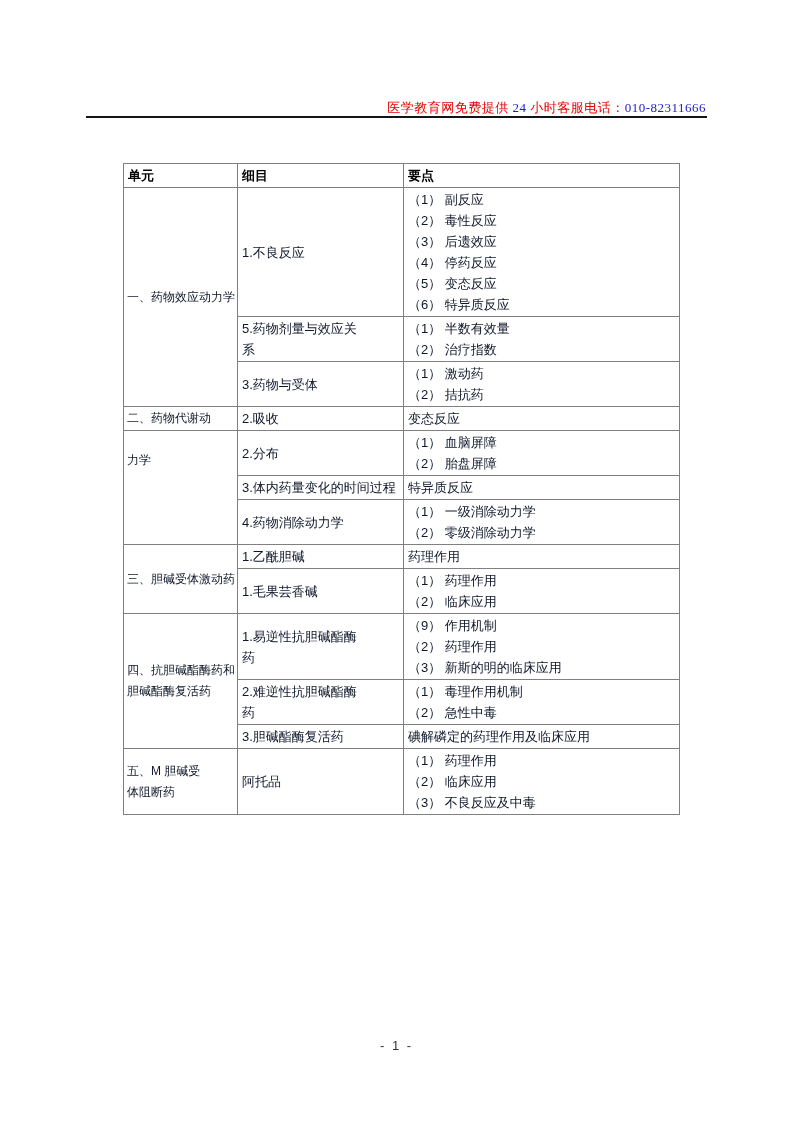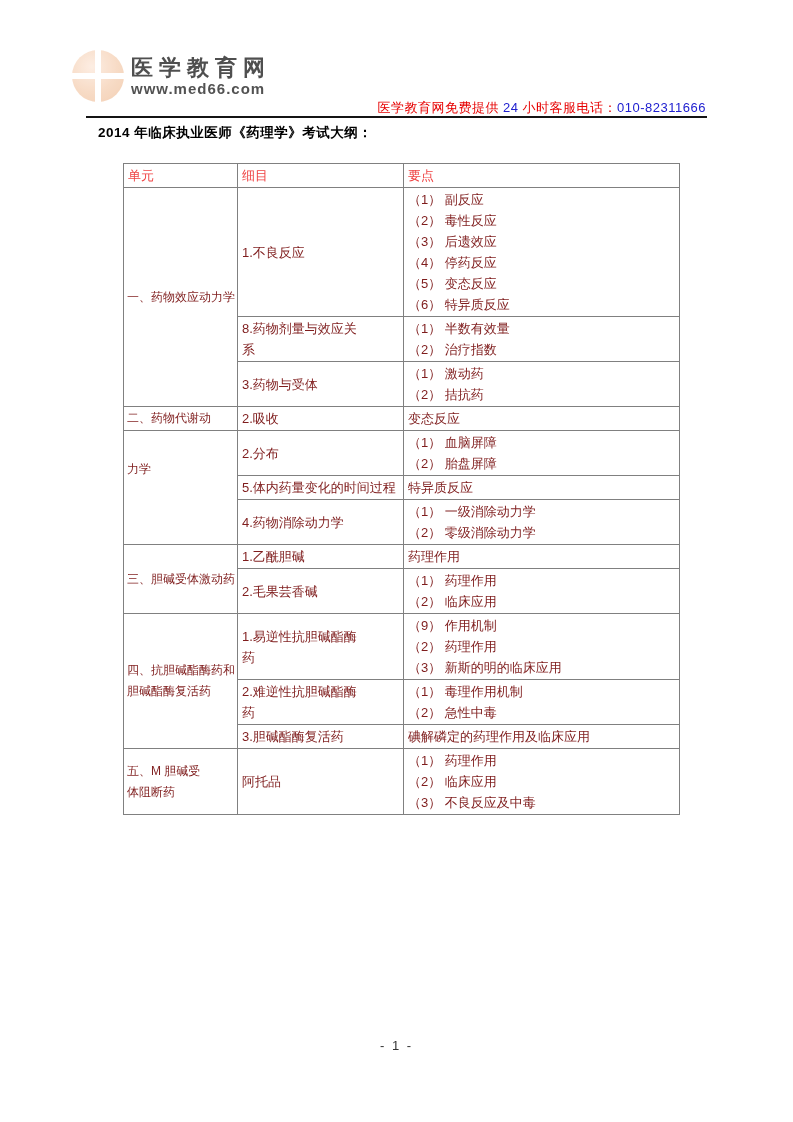--- a/index.html
+++ b/index.html
@@ -15,59 +15,51 @@
     width:52px; height:52px; border-radius:50%; position:relative; flex:0 0 auto;
     background:radial-gradient(circle at 38% 32%, #fce8da 0%, #f5cfb2 55%, #eec09c 100%);
     opacity:0.75;
   }
   .logo-mark::before { content:""; position:absolute; left:0; right:0; top:44%; height:6px; background:#ffffff; }
   .logo-mark::after  { content:""; position:absolute; top:0; bottom:0; left:44%; width:6px; background:#ffffff; }
   .logo-text { display:flex; flex-direction:column; }
   .logo-cn  { font-size:22px; font-weight:bold; color:#4f4f4f; letter-spacing:6px; line-height:24px; }
   .logo-url { font-size:15px; font-weight:bold; color:#525252; letter-spacing:1px; line-height:17px; }
 
-  .hotline { position:absolute; top:99px; right:87px; font-size:13px; letter-spacing:0.5px; color:#e60000; white-space:nowrap; }
+  .hotline { position:absolute; top:99px; right:87px; font-size:13px; letter-spacing:0.5px; color:#e60000; white-space:nowrap;font-family:Liberation Serif, serif; }
   .hotline .num { color:#2020d0; }
 
   .rule { position:absolute; left:86px; top:116px; width:621px; height:2px; background:#141414; }
 
   .doc-title { position:absolute; left:98px; top:124px; font-size:13.5px; font-weight:bold; color:#000000; letter-spacing:0.5px; white-space:nowrap; }
 
   
   table.exam { position:absolute; left:123px; top:163px; width:556px; border-collapse:collapse; table-layout:fixed; }
   .exam th, .exam td {
     border:1px solid #808080; padding:1px 4px; font-size:13px; vertical-align:middle;
-    color:#7f1d1d; overflow:hidden;
+    color:#0f172a; overflow:hidden;
   }
-  .exam th { text-align:left; font-weight:normal; color:#ef4444; padding:3px 4px; line-height:17px; white-space:nowrap; }
+  .exam th { text-align:left; font-weight:bold; color:#000000; padding:3px 4px; line-height:17px; white-space:nowrap; }
   .ln { line-height:21px; white-space:nowrap; }
   td.unit-cell { font-size:12px; padding:1px 3px;margin-left:36px; }
-  td.mech-cell { vertical-align:top; padding-top:28px; }
+  td.mech-cell { vertical-align:top; padding-top:19px; }
 
   
   .page-number { position:absolute; top:1038px; left:0; width:793px; text-align:center; font-size:13px; color:#333333; letter-spacing:2px; }
 </style>
 </head>
 <body>
 
 <div class="page">
 
-  <div class="logo">
-    <div class="logo-mark"></div>
-    <div class="logo-text">
-      <span class="logo-cn">医学教育网</span>
-      <span class="logo-url">www.med66.com</span>
-    </div>
-  </div>
 
   <div class="hotline"><span>医学教育网免费提供 </span><span class="num">24</span><span> 小时客服电话：</span><span class="num">010-82311666</span></div>
 
   <div class="rule"></div>
 
-  <div class="doc-title">2014 年临床执业医师《药理学》考试大纲：</div>
 
   <table class="exam">
     <colgroup>
       <col style="width:114px">
         <col style="width:166px">
         <col style="width:276px">
     </colgroup>
     <tbody>
         <tr>
       <th>单元</th>
@@ -86,21 +78,21 @@
         <div class="ln">（1） 副反应</div>
         <div class="ln">（2） 毒性反应</div>
         <div class="ln">（3） 后遗效应</div>
         <div class="ln">（4） 停药反应</div>
         <div class="ln">（5） 变态反应</div>
         <div class="ln">（6） 特异质反应</div>
       </td>
     </tr>
     <tr>
       <td>
-        <div class="ln">8.药物剂量与效应关</div>
+        <div class="ln">5.药物剂量与效应关</div>
         <div class="ln">系</div>
       </td>
       <td>
         <div class="ln">（1） 半数有效量</div>
         <div class="ln">（2） 治疗指数</div>
       </td>
     </tr>
     <tr>
       <td>
         <div class="ln">3.药物与受体</div>
@@ -130,21 +122,21 @@
       <td>
         <div class="ln">2.分布</div>
       </td>
       <td>
         <div class="ln">（1） 血脑屏障</div>
         <div class="ln">（2） 胎盘屏障</div>
       </td>
     </tr>
     <tr>
       <td>
-        <div class="ln">5.体内药量变化的时间过程</div>
+        <div class="ln">3.体内药量变化的时间过程</div>
       </td>
       <td>
         <div class="ln">特异质反应</div>
       </td>
     </tr>
     <tr>
       <td>
         <div class="ln">4.药物消除动力学</div>
       </td>
       <td>
@@ -159,21 +151,21 @@
       </td>
       <td>
         <div class="ln">1.乙酰胆碱</div>
       </td>
       <td>
         <div class="ln">药理作用</div>
       </td>
     </tr>
     <tr>
       <td>
-        <div class="ln">2.毛果芸香碱</div>
+        <div class="ln">1.毛果芸香碱</div>
       </td>
       <td>
         <div class="ln">（1） 药理作用</div>
         <div class="ln">（2） 临床应用</div>
       </td>
     </tr>
 
     <tr>
       <td class="unit-cell" rowspan="3">
         <div class="ln">四、抗胆碱酯酶药和</div>

